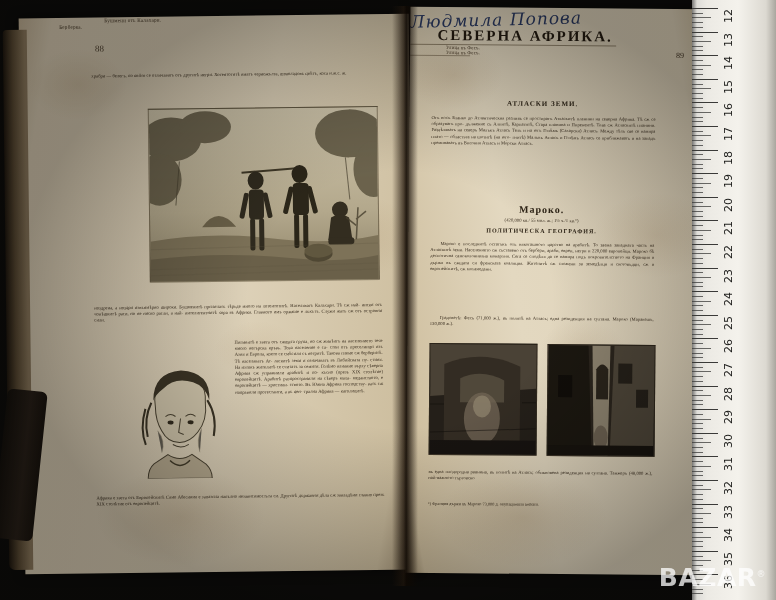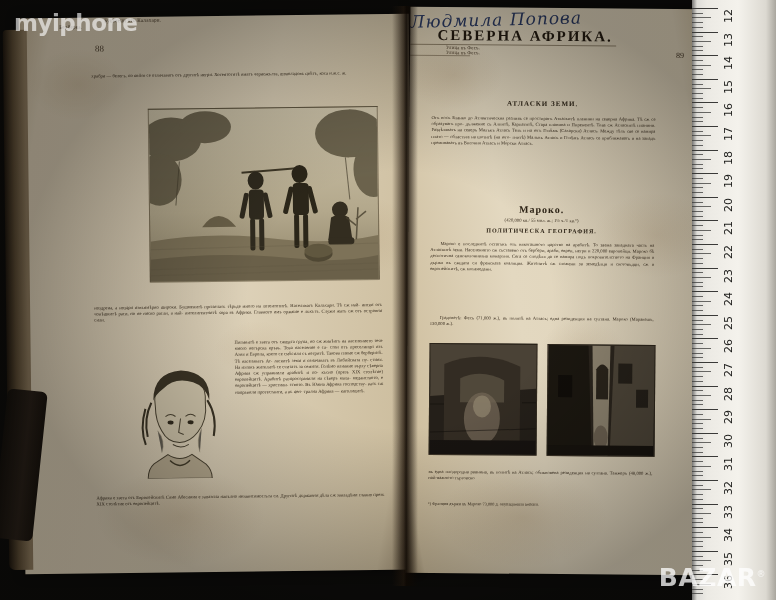--- a/index.html
+++ b/index.html
@@ -637,15 +637,14 @@
         <div class="rlabel" style="top: 495px;">32</div>
         <div class="rlabel" style="top: 518.6px;">33</div>
         <div class="rlabel" style="top: 542.2px;">34</div>
         <div class="rlabel" style="top: 565.8px;">35</div>
         <div class="rlabel" style="top: 589.4px;">36</div>
       </div>
   </div>
 
   <div class="spine-shadow"></div>
 
-  <div class="wm-top">myiphone</div>
   <div class="wm-bottom"><span>BAZAR</span><span class="tm">®</span></div>
 </div>
 
 </body></html>

